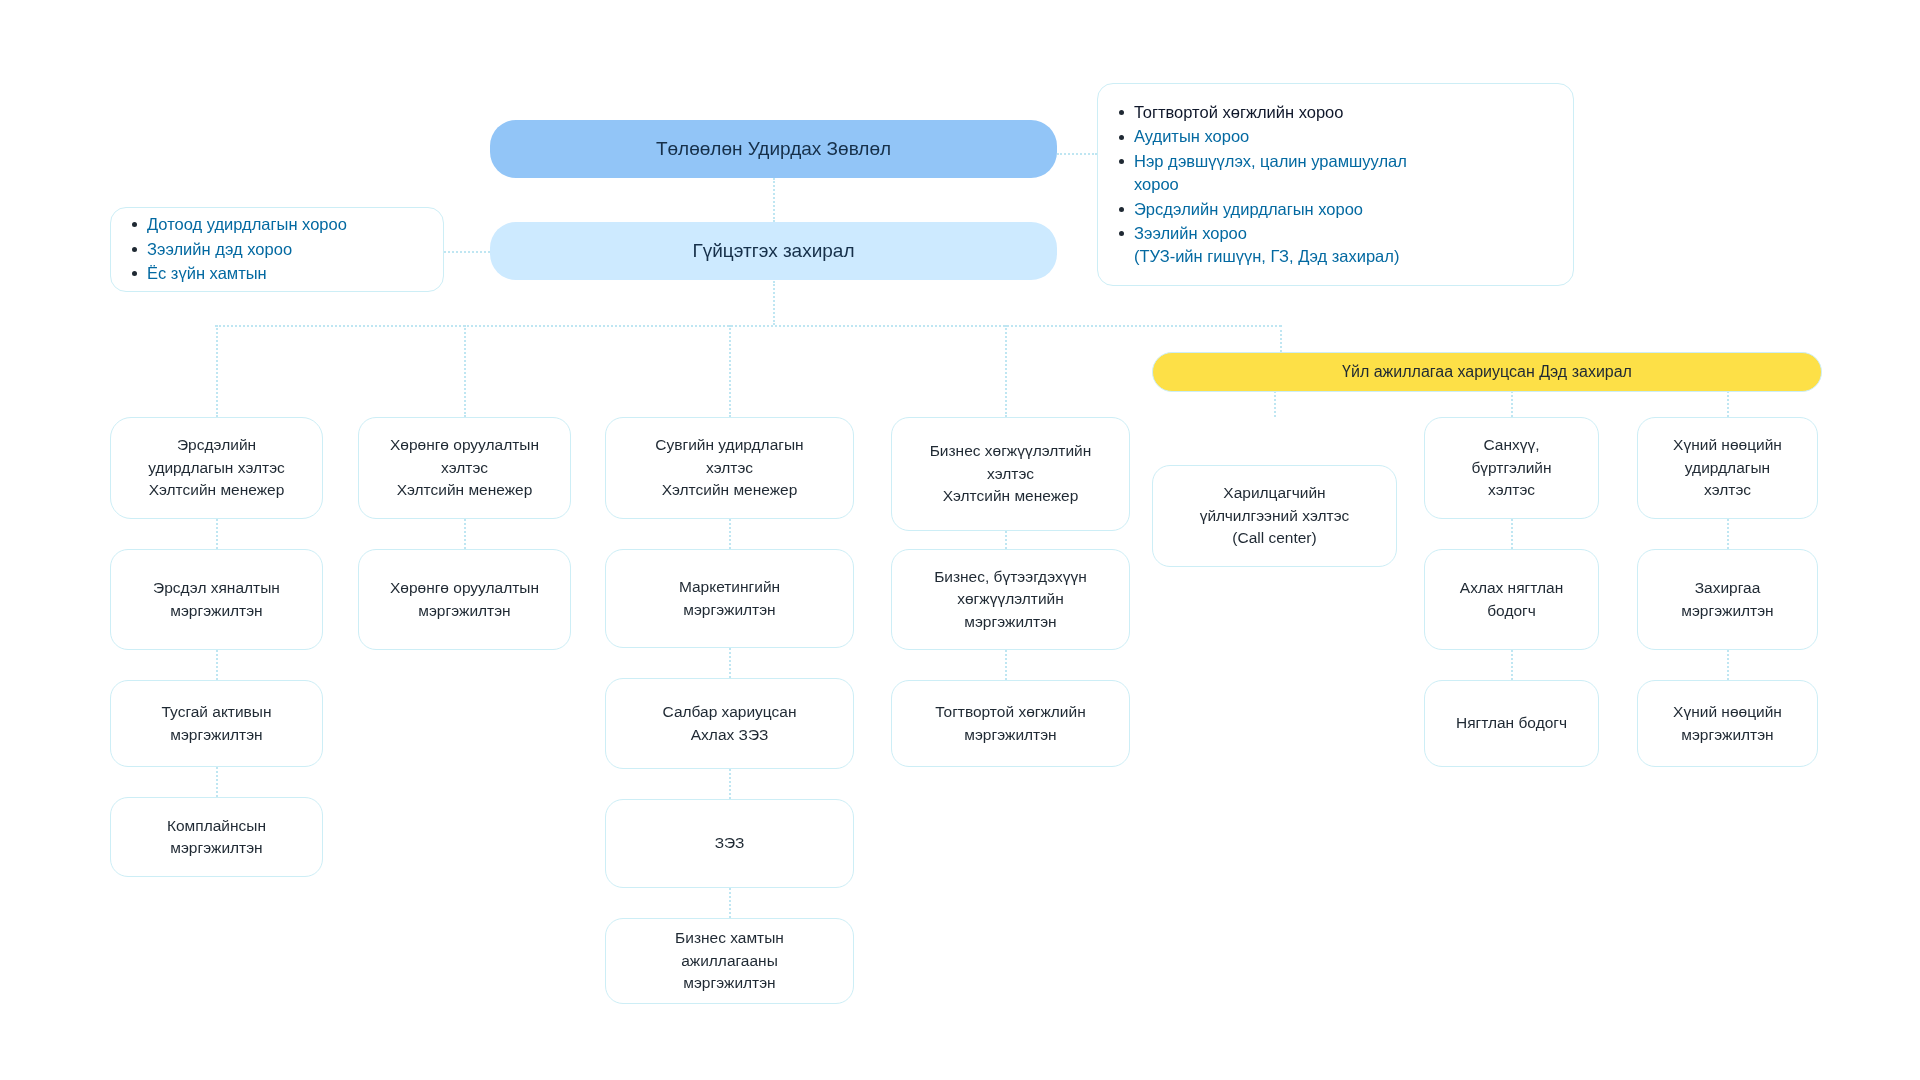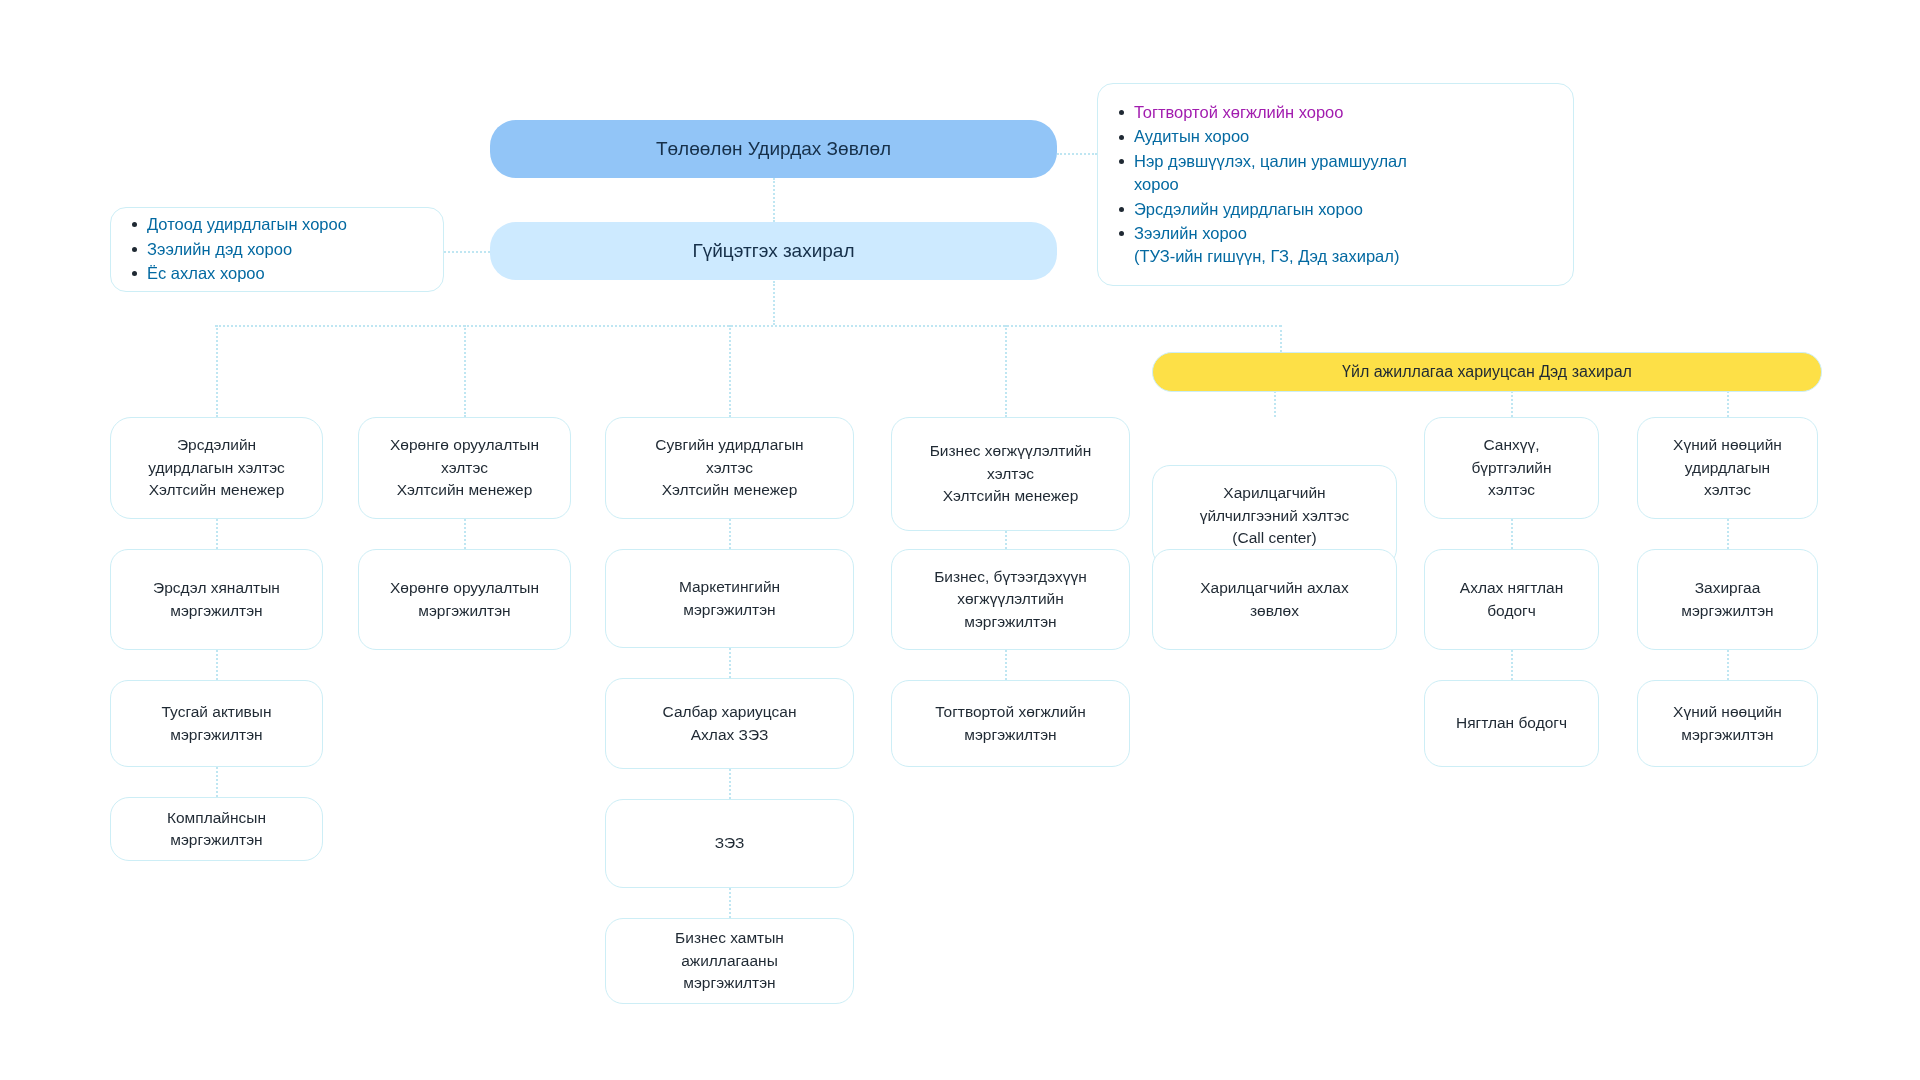--- a/index.html
+++ b/index.html
@@ -96,21 +96,21 @@
     content: "";
     position: absolute;
     left: -15px;
     top: 0.55em;
     width: 5px;
     height: 5px;
     border-radius: 50%;
     background: #1f2933;
   }
   .panel li.accent {
-    color: #a21caf;
+    color: #0f172a;
   }
   .panel li.accent::before {
     background: #1f2933;
   }
   .panel li.sub {
     margin-top: -2px;
   }
   .panel li.sub::before {
     display: none;
   }
@@ -179,21 +179,21 @@
   <div class="node node-primary" style="left:490px; top:120px; width:567px; height:58px;">Төлөөлөн Удирдах Зөвлөл</div>
 
   <div class="node node-secondary" style="left:490px; top:222px; width:567px; height:58px;">Гүйцэтгэх захирал</div>
 
   <div class="node node-wide" style="left:1152px; top:352px; width:670px; height:40px;">Үйл ажиллагаа хариуцсан Дэд захирал</div>
 
   <div class="panel" style="left:110px; top:207px; width:334px; height:85px;">
     <ul>
       <li>Дотоод удирдлагын хороо</li>
       <li>Зээлийн дэд хороо</li>
-      <li>Ёс ахлах хороо</li>
+      <li>Ёс зүйн хамтын</li>
     </ul>
   </div>
 
   <div class="panel" style="left:1097px; top:83px; width:477px; height:203px;">
     <ul>
       <li class="accent">Тогтвортой хөгжлийн хороо</li>
       <li>Аудитын хороо</li>
       <li>Нэр дэвшүүлэх, цалин урамшуулал
 хороо</li>
       <li>Эрсдэлийн удирдлагын хороо</li>
@@ -202,21 +202,21 @@
     </ul>
   </div>
 
   <div class="node node-outline" style="left:110px; top:417px; width:213px; height:102px;border-radius:21px;">Эрсдэлийн
 удирдлагын хэлтэс
 Хэлтсийн менежер</div>
   <div class="node node-outline" style="left:110px; top:549px; width:213px; height:101px;">Эрсдэл хяналтын
 мэргэжилтэн</div>
   <div class="node node-outline" style="left:110px; top:680px; width:213px; height:87px;">Тусгай активын
 мэргэжилтэн</div>
-  <div class="node node-outline" style="left:110px; top:797px; width:213px; height:64px;border-radius:19px;">Комплайнсын
+  <div class="node node-outline" style="left:110px; top:797px; width:213px; height:80px;">Комплайнсын
 мэргэжилтэн</div>
 
   <div class="node node-outline" style="left:358px; top:417px; width:213px; height:102px;">Хөрөнгө оруулалтын
 хэлтэс
 Хэлтсийн менежер</div>
   <div class="node node-outline" style="left:358px; top:549px; width:213px; height:101px;">Хөрөнгө оруулалтын
 мэргэжилтэн</div>
 
   <div class="node node-outline" style="left:605px; top:417px; width:249px; height:102px;">Сувгийн удирдлагын
 хэлтэс
@@ -235,22 +235,20 @@
 Хэлтсийн менежер</div>
   <div class="node node-outline" style="left:891px; top:549px; width:239px; height:101px;">Бизнес, бүтээгдэхүүн
 хөгжүүлэлтийн
 мэргэжилтэн</div>
   <div class="node node-outline" style="left:891px; top:680px; width:239px; height:87px;">Тогтвортой хөгжлийн
 мэргэжилтэн</div>
 
   <div class="node node-outline" style="left:1152px; top:417px; width:245px; height:102px;margin-top:48px;">Харилцагчийн
 үйлчилгээний хэлтэс
 (Call center)</div>
-  <div class="node node-outline" style="left:1152px; top:549px; width:245px; height:101px;">Харилцагчийн ахлах
-зөвлөх</div>
 
   <div class="node node-outline" style="left:1424px; top:417px; width:175px; height:102px;">Санхүү,
 бүртгэлийн
 хэлтэс</div>
   <div class="node node-outline" style="left:1424px; top:549px; width:175px; height:101px;">Ахлах нягтлан
 бодогч</div>
   <div class="node node-outline" style="left:1424px; top:680px; width:175px; height:87px;">Нягтлан бодогч</div>
 
   <div class="node node-outline" style="left:1637px; top:417px; width:181px; height:102px;">Хүний нөөцийн
 удирдлагын

